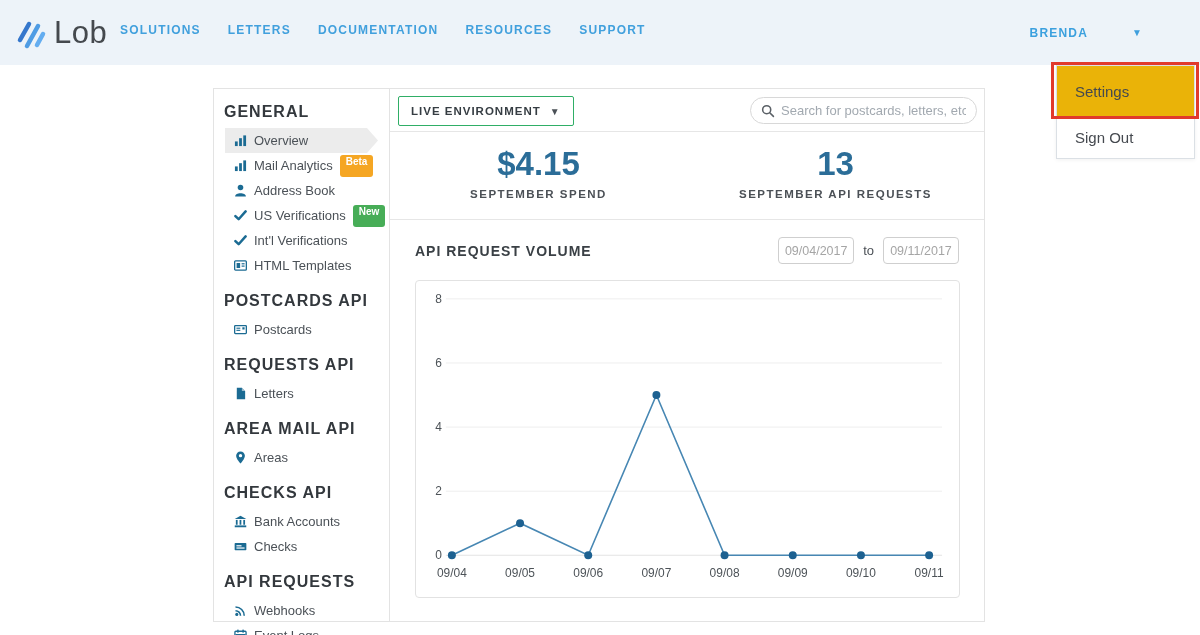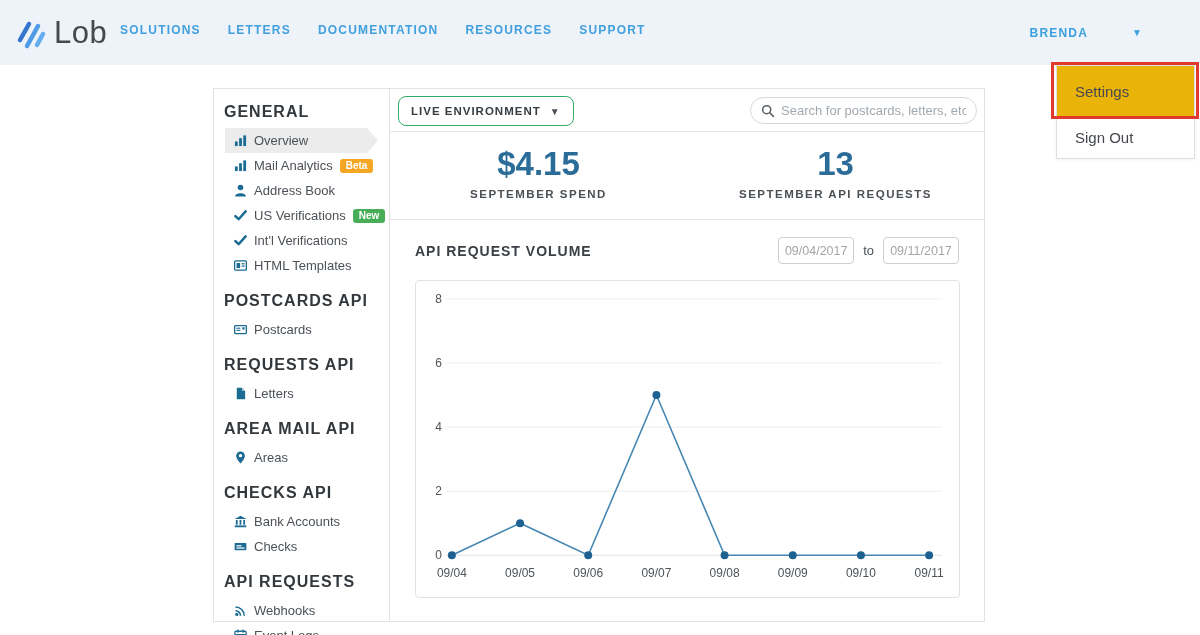--- a/index.html
+++ b/index.html
@@ -29,26 +29,26 @@
 
   
   .sidebar { width:176px; border-right:1px solid #e3e3e3; padding-top:6px; flex:none; }
   .side-section-title { margin:14px 0 7px 10px; font-size:16px; font-weight:bold; letter-spacing:1px; color:#33383d; }
   .side-section:first-child .side-section-title { margin-top:8px; }
   .side-item { height:25px; display:flex; align-items:center; padding-left:20px; font-size:13px; color:#4b5157; cursor:pointer; white-space:nowrap; }
   .side-item .icon { width:13px; height:13px; margin-right:7px; color:#1b6b93; flex:none; display:flex; }
   .side-item .icon svg { width:13px; height:13px; fill:currentColor; }
   .side-item.active { margin-left:11px; padding-left:9px; width:153px; background:#ececec;
     clip-path:polygon(0 0, calc(100% - 11px) 0, 100% 50%, calc(100% - 11px) 100%, 0 100%); }
-  .badge { margin-left:7px; font-size:10px; font-weight:bold; color:#fff; padding:2px 6px 2px; border-radius:3px; line-height:1; }
+  .badge { margin-left:7px; font-size:10px; font-weight:bold; color:#fff; padding:2px 6px 10px; border-radius:3px; line-height:1; }
 
   
   .main { flex:1; display:flex; flex-direction:column; }
   .topbar { height:43px; border-bottom:1px solid #e6e6e6; position:relative; flex:none; }
-  .env-button { position:absolute; left:8px; top:7px; height:30px; padding:0 12px; background:#fff; border:1px solid #2fae66; border-radius:8px; display:flex; align-items:center; font-size:11.5px; font-weight:bold; letter-spacing:1px; color:#363d43; cursor:pointer; }
+  .env-button { position:absolute; left:8px; top:7px; height:30px; padding:0 12px; background:#fff; border:1px solid #2fae66; border-radius:2px; display:flex; align-items:center; font-size:11.5px; font-weight:bold; letter-spacing:1px; color:#363d43; cursor:pointer; }
   .env-button .caret { color:#4b5157; margin-left:9px; }
   .search-pill { position:absolute; right:7px; top:8px; width:227px; height:27px; border:1px solid #d8d8d8; border-radius:14px; background:#fff; display:flex; align-items:center; padding:0 10px; }
   .search-pill svg { width:14px; height:14px; flex:none; }
   .search-pill input { border:none; outline:none; flex:1; margin-left:6px; font-size:13px; color:#4b5157; font-family:"Liberation Sans",sans-serif; background:transparent; }
   .search-pill input::placeholder { color:#a2a9b0; }
 
   .stats { height:88px; border-bottom:1px solid #e6e6e6; display:flex; flex:none; }
   .stat { width:50%; text-align:center; padding-top:13px; }
   .stat-value { font-size:33px; font-weight:bold; color:#2b6d98; }
   .stat-label { margin-top:5px; font-size:11.5px; font-weight:bold; letter-spacing:1.5px; color:#4b5056; }

